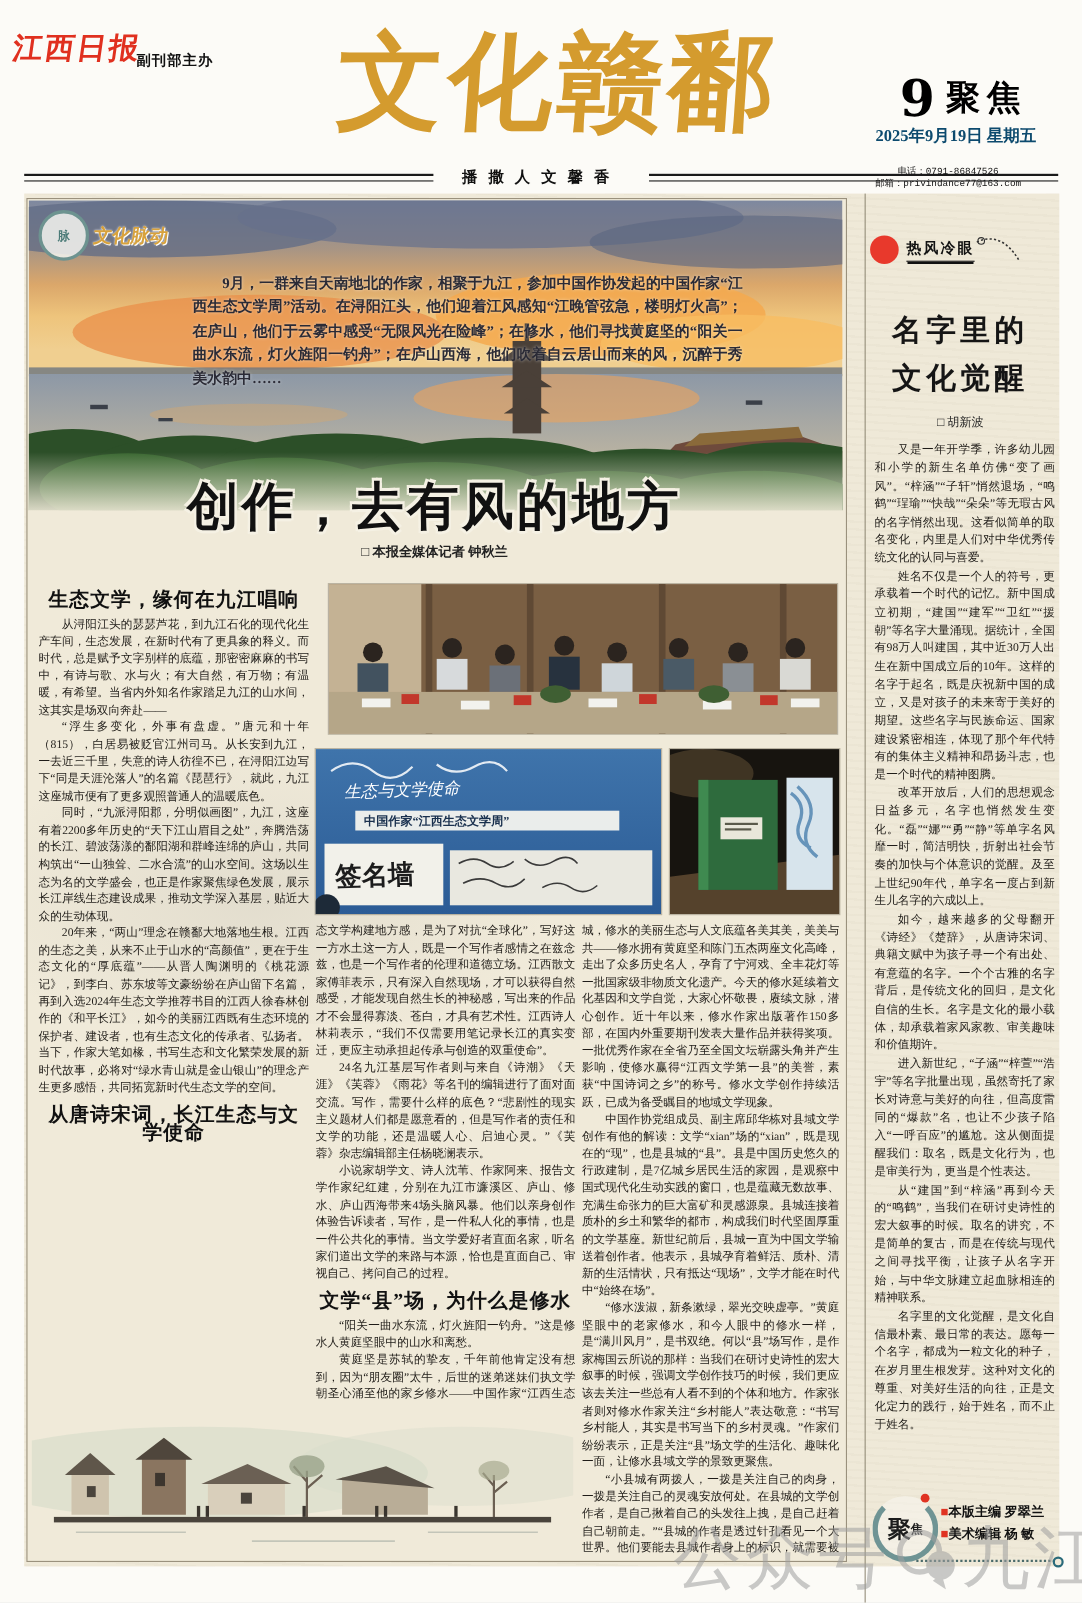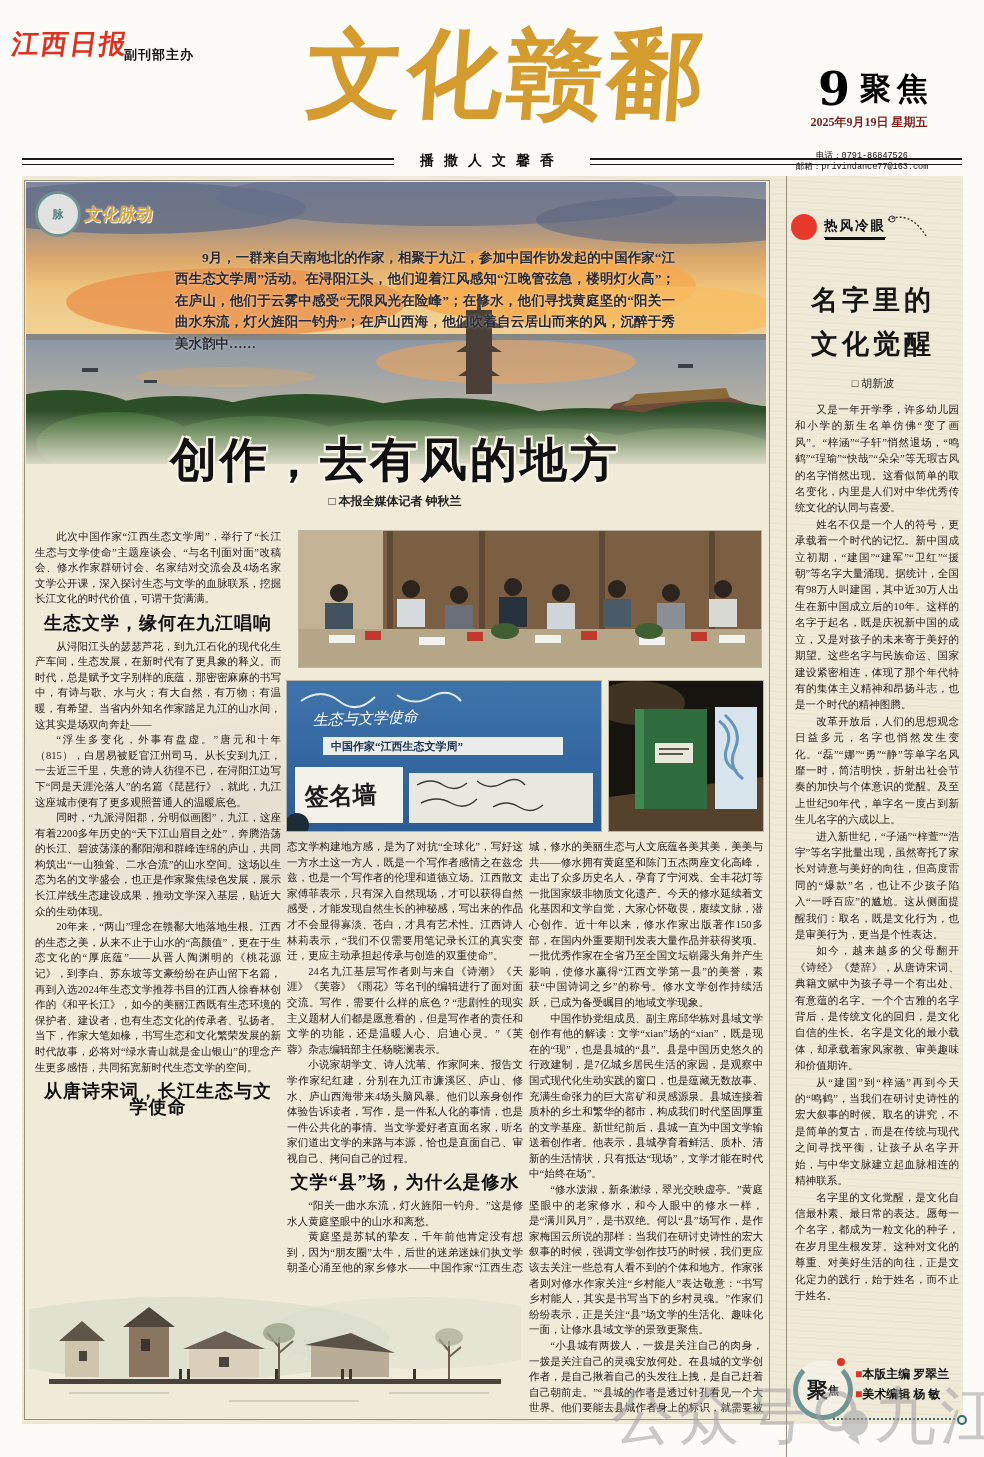--- a/index.html
+++ b/index.html
@@ -8,21 +8,21 @@
   
   .hdr-logo{position:absolute;left:12px;top:26px;font-size:27px;font-weight:bold;
             color:#e0301f;transform:skewX(-8deg);letter-spacing:2px;font-family:"DejaVu Serif",serif;}
   .hdr-organizer{position:absolute;left:124px;top:46px;font-size:13px;color:#111;font-weight:bold;letter-spacing:1px;}
   .masthead{position:absolute;left:262px;top:14px;width:490px;text-align:center;
             font-size:96px;line-height:120px;font-weight:900;color:#d49b2e;
             transform:skewX(-4deg);letter-spacing:4px;font-family:"DejaVu Serif",serif;}
   .pageno-row{position:absolute;right:18px;top:62px;width:180px;text-align:center;color:#000;}
   .pageno{font-size:46px;font-weight:900;font-family:"DejaVu Serif",serif;vertical-align:middle;}
   .secname{font-size:31px;font-weight:700;letter-spacing:6px;vertical-align:middle;margin-left:10px;}
-  .dateline{position:absolute;right:30px;top:114px;width:170px;text-align:center;font-size:12px;font-weight:bold;color:#7f1d1d;}
+  .dateline{position:absolute;right:30px;top:114px;width:170px;text-align:center;font-size:15px;font-weight:bold;color:#0c4a6e;}
   .contact{position:absolute;right:42px;top:136px;width:160px;text-align:center;font-size:8.5px;line-height:11px;color:#111;font-family:Liberation Mono, monospace;margin-top:15px;}
   .slogan-row{position:absolute;left:22px;top:152px;width:940px;display:flex;align-items:center;}
   .slogan-rule{flex:1;height:4px;border-top:2px solid #1a1a1a;border-bottom:1px solid #1a1a1a;}
   .slogan{padding:0 26px;font-size:14px;font-weight:bold;letter-spacing:10px;color:#111;}
   
   .paper{position:absolute;left:22px;top:176px;width:941px;height:1248px;background:#efe9d8;
          background-image:repeating-linear-gradient(3deg,rgba(120,110,80,.03) 0 2px,transparent 2px 7px);}
   .artbox{position:absolute;left:2px;top:4px;width:744px;height:1238px;border:1px solid #9a917d;background:#f0ead9;}
   
   .hero{position:absolute;left:1px;top:1px;width:740px;height:282px;overflow:hidden;}
@@ -173,21 +173,20 @@
       <div class="hero-fade"></div>
       <div class="hero-badge">
         <div class="badge-circle">脉</div>
         <div class="badge-text">文化脉动</div>
       </div>
       <p class="hero-intro">9月，一群来自天南地北的作家，相聚于九江，参加中国作协发起的中国作家“江西生态文学周”活动。在浔阳江头，他们迎着江风感知“江晚管弦急，楼明灯火高”；在庐山，他们于云雾中感受“无限风光在险峰”；在修水，他们寻找黄庭坚的“阳关一曲水东流，灯火旌阳一钓舟”；在庐山西海，他们吹着自云居山而来的风，沉醉于秀美水韵中……</p>
       <div class="headline">创作，去有风的地方</div>
       <div class="byline">□ 本报全媒体记者 钟秋兰</div>
 
       <div class="col col1">
-        <p class="p">此次中国作家“江西生态文学周”，举行了“长江生态与文学使命”主题座谈会、“与名刊面对面”改稿会、修水作家群研讨会、名家结对交流会及4场名家文学公开课，深入探讨生态与文学的血脉联系，挖掘长江文化的时代价值，可谓干货满满。</p>
         <h3>生态文学，缘何在九江唱响</h3>
         <p class="p">从浔阳江头的瑟瑟芦花，到九江石化的现代化生产车间，生态发展，在新时代有了更具象的释义。而时代，总是赋予文字别样的底蕴，那密密麻麻的书写中，有诗与歌、水与火；有大自然，有万物；有温暖，有希望。当省内外知名作家踏足九江的山水间，这其实是场双向奔赴——</p>
         <p class="p">“浮生多变化，外事有盘虚。”唐元和十年（815），白居易被贬官江州司马。从长安到九江，一去近三千里，失意的诗人彷徨不已，在浔阳江边写下“同是天涯沦落人”的名篇《琵琶行》，就此，九江这座城市便有了更多观照普通人的温暖底色。</p>
         <p class="p">同时，“九派浔阳郡，分明似画图”，九江，这座有着2200多年历史的“天下江山眉目之处”，奔腾浩荡的长江、碧波荡漾的鄱阳湖和群峰连绵的庐山，共同构筑出“一山独耸、二水合流”的山水空间。这场以生态为名的文学盛会，也正是作家聚焦绿色发展，展示长江岸线生态建设成果，推动文学深入基层，贴近大众的生动体现。</p>
         <p class="p">20年来，“两山”理念在赣鄱大地落地生根。江西的生态之美，从来不止于山水的“高颜值”，更在于生态文化的“厚底蕴”——从晋人陶渊明的《桃花源记》，到李白、苏东坡等文豪纷纷在庐山留下名篇，再到入选2024年生态文学推荐书目的江西人徐春林创作的《和平长江》，如今的美丽江西既有生态环境的保护者、建设者，也有生态文化的传承者、弘扬者。当下，作家大笔如椽，书写生态和文化繁荣发展的新时代故事，必将对“绿水青山就是金山银山”的理念产生更多感悟，共同拓宽新时代生态文学的空间。</p>
         <h3>从唐诗宋词，长江生态与文学使命</h3>
 
       </div>
 
       <div class="photoA">
@@ -342,22 +341,22 @@
       </div>
       <div class="sb-title">
         <div>名字里的</div>
         <div>文化觉醒</div>
       </div>
       <div class="sb-author">□ 胡新波</div>
       <div class="sb-body">
         <p>又是一年开学季，许多幼儿园和小学的新生名单仿佛“变了画风”。“梓涵”“子轩”悄然退场，“鸣鹤”“珵瑜”“快哉”“朵朵”等无瑕古风的名字悄然出现。这看似简单的取名变化，内里是人们对中华优秀传统文化的认同与喜爱。</p>
         <p>姓名不仅是一个人的符号，更承载着一个时代的记忆。新中国成立初期，“建国”“建军”“卫红”“援朝”等名字大量涌现。据统计，全国有98万人叫建国，其中近30万人出生在新中国成立后的10年。这样的名字于起名，既是庆祝新中国的成立，又是对孩子的未来寄于美好的期望。这些名字与民族命运、国家建设紧密相连，体现了那个年代特有的集体主义精神和昂扬斗志，也是一个时代的精神图腾。</p>
         <p>改革开放后，人们的思想观念日益多元，名字也悄然发生变化。“磊”“娜”“勇”“静”等单字名风靡一时，简洁明快，折射出社会节奏的加快与个体意识的觉醒。及至上世纪90年代，单字名一度占到新生儿名字的六成以上。</p>
+        <p>如今，越来越多的父母翻开《诗经》《楚辞》，从唐诗宋词、典籍文赋中为孩子寻一个有出处、有意蕴的名字。一个个古雅的名字背后，是传统文化的回归，是文化自信的生长。名字是文化的最小载体，却承载着家风家教、审美趣味和价值期许。</p>
         <p>进入新世纪，“子涵”“梓萱”“浩宇”等名字批量出现，虽然寄托了家长对诗意与美好的向往，但高度雷同的“爆款”名，也让不少孩子陷入“一呼百应”的尴尬。这从侧面提醒我们：取名，既是文化行为，也是审美行为，更当是个性表达。</p>
-        <p>如今，越来越多的父母翻开《诗经》《楚辞》，从唐诗宋词、典籍文赋中为孩子寻一个有出处、有意蕴的名字。一个个古雅的名字背后，是传统文化的回归，是文化自信的生长。名字是文化的最小载体，却承载着家风家教、审美趣味和价值期许。</p>
         <p>从“建国”到“梓涵”再到今天的“鸣鹤”，当我们在研讨史诗性的宏大叙事的时候。取名的讲究，不是简单的复古，而是在传统与现代之间寻找平衡，让孩子从名字开始，与中华文脉建立起血脉相连的精神联系。</p>
         <p>名字里的文化觉醒，是文化自信最朴素、最日常的表达。愿每一个名字，都成为一粒文化的种子，在岁月里生根发芽。这种对文化的尊重、对美好生活的向往，正是文化定力的践行，始于姓名，而不止于姓名。</p>
       </div>
       <div class="credits">
         <div class="focus-logo">
           <span class="zi">聚</span>
             <span class="xiao">焦</span>
         </div>
         <div class="focus-reddot"></div>
         <div class="credit-lines">

